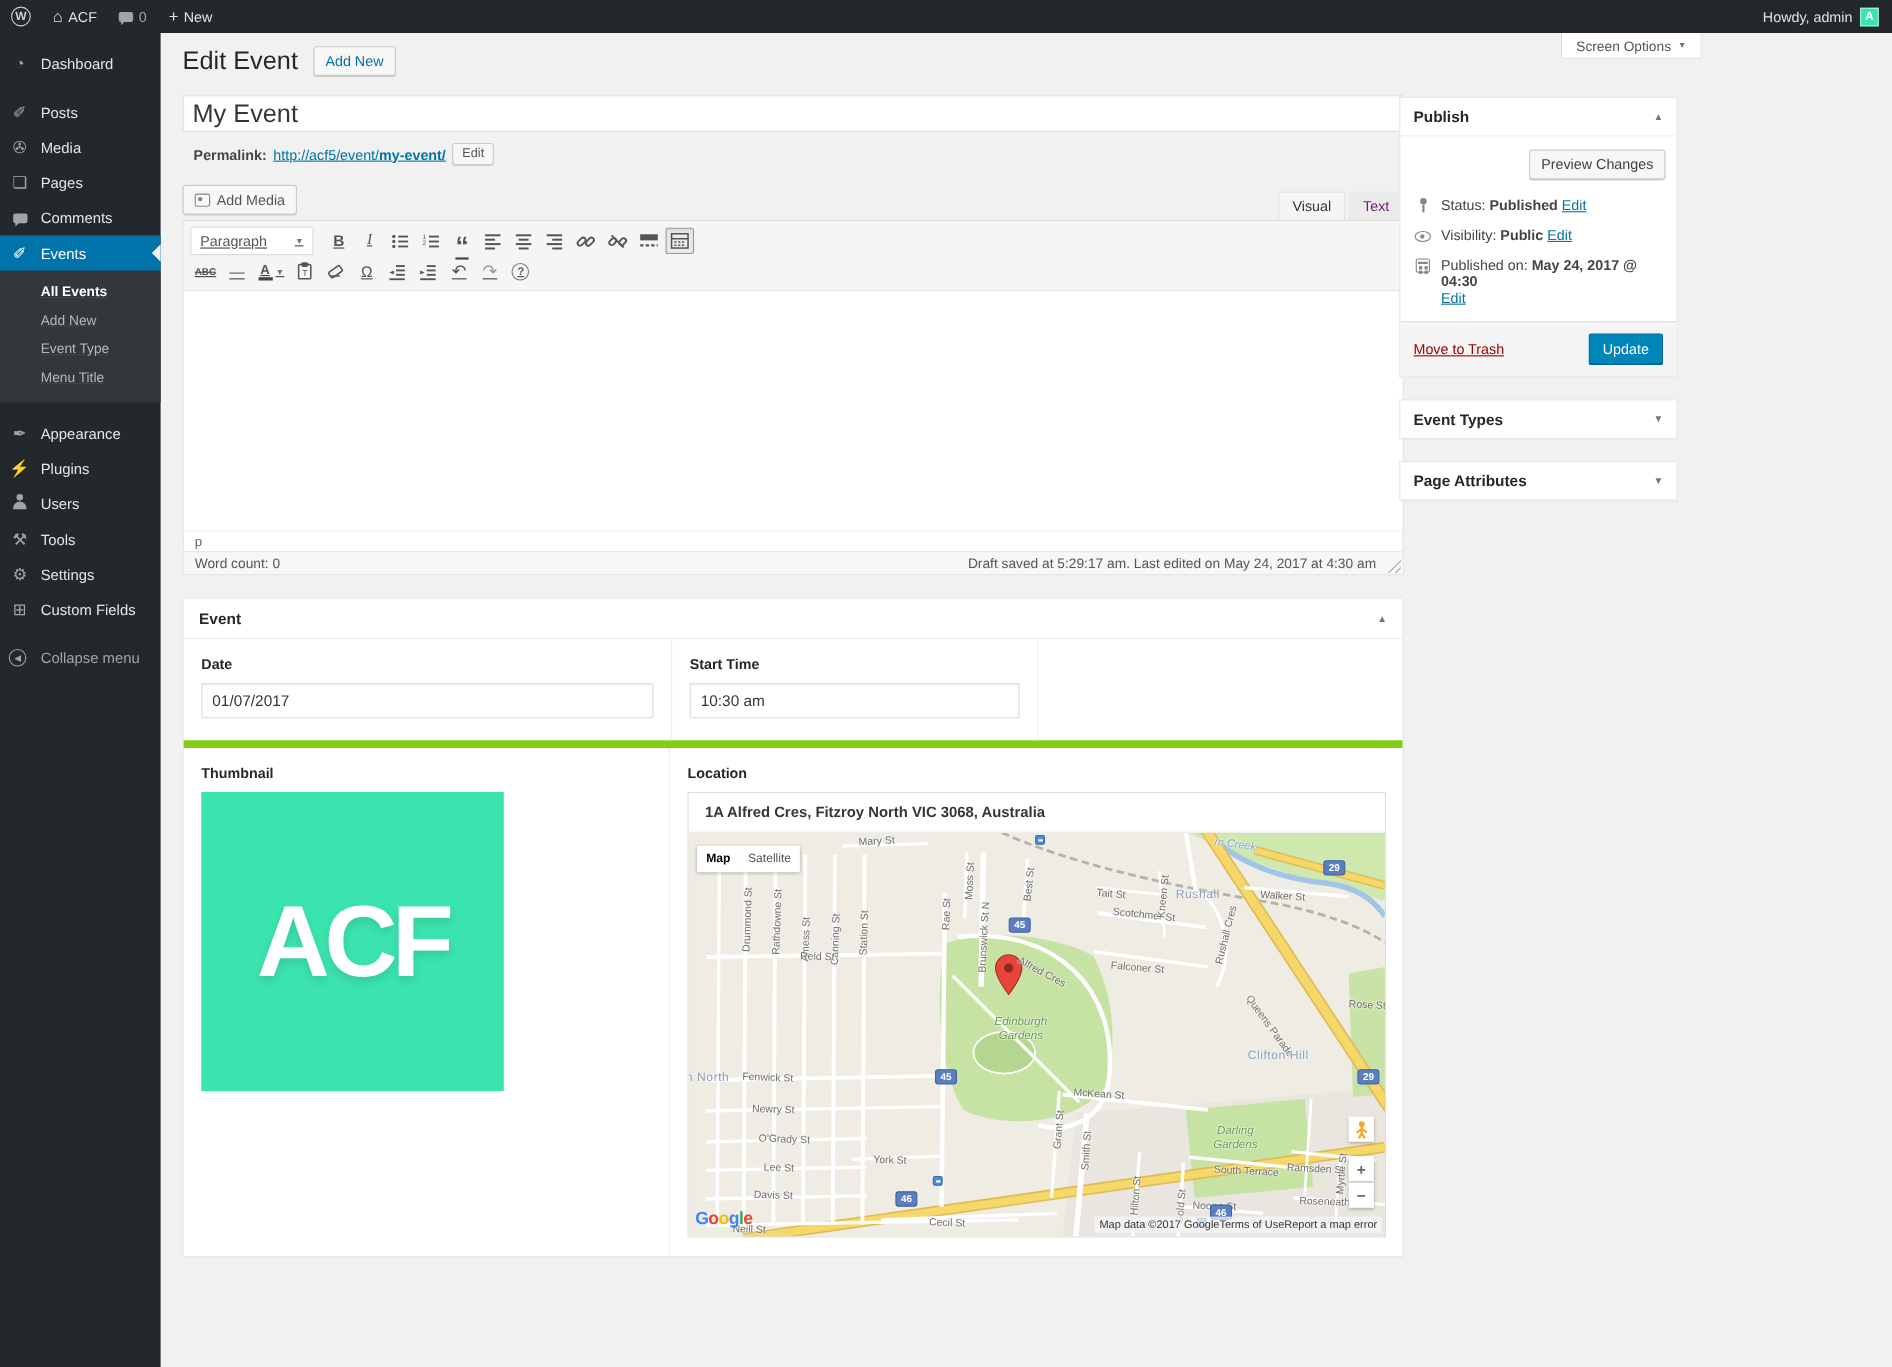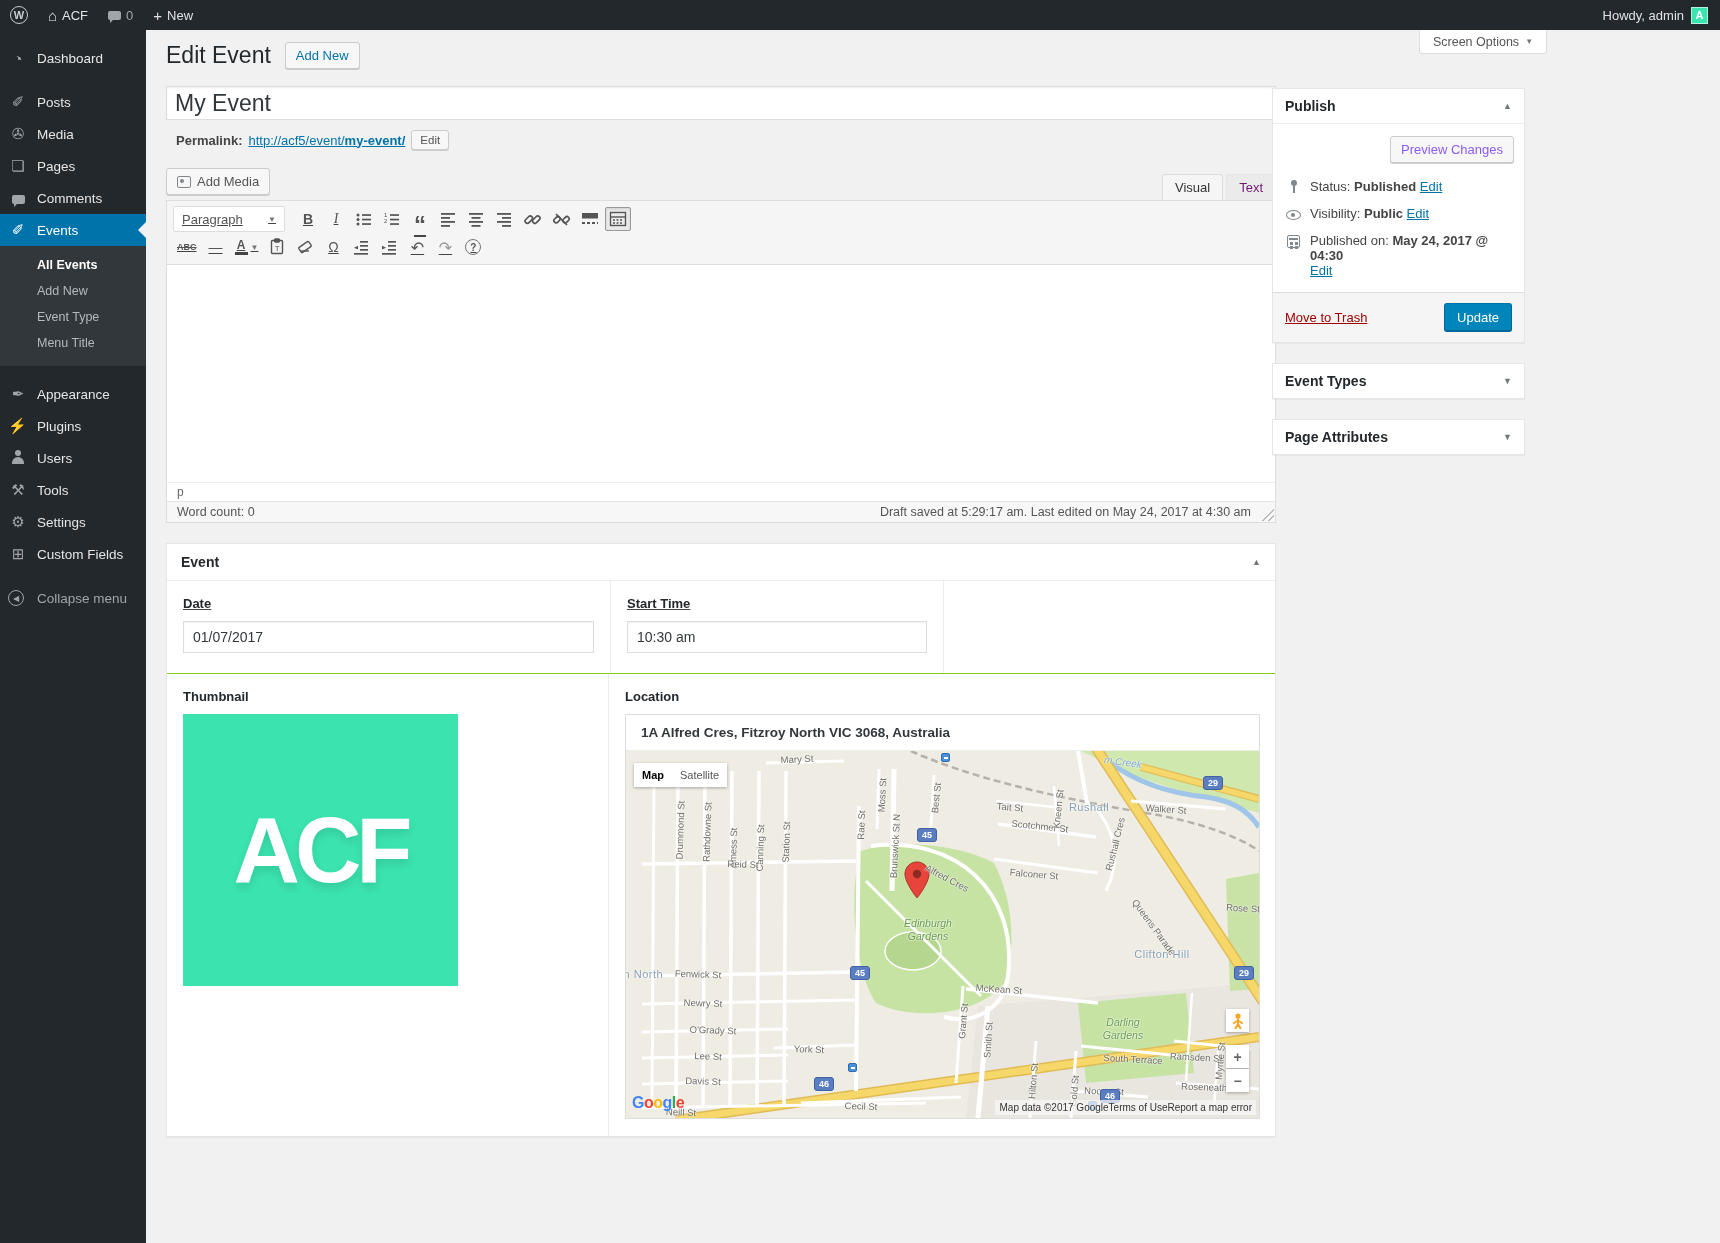--- a/index.html
+++ b/index.html
@@ -21,21 +21,21 @@
   #ab-howdy { display:flex; align-items:center; gap:7px; padding:0 12px; font-size:13px; color:#dfe3e6; cursor:pointer; }
   .avatar { width:17px; height:17px; background:#3be3ae; color:#fff; display:flex; align-items:center; justify-content:center; font-size:11px; font-weight:bold; border:1px solid rgba(255,255,255,.6); }
   
   #sidemenu { position:absolute; left:0; top:30px; width:146px; height:1213px; background:#23282d; z-index:40; }
   .menu-item { display:flex; align-items:center; gap:9px; height:32px; padding:0 8px; color:#e5e5e5; font-size:13.5px; cursor:pointer; position:relative; }
   .menu-item .micon { width:20px; text-align:center; color:#a0a5aa; font-size:15px; flex:0 0 20px; }
   .menu-item.active { background:#0073aa; color:#fff; }
   .menu-item.active .micon { color:#fff; }
   .menu-item.active::after { content:""; position:absolute; right:0; top:50%; margin-top:-8px; border:8px solid transparent; border-right-color:#f1f1f1; }
   .menu-sep { height:12px; }
-  #submenu { background:#32373c; padding:6px 0 10px; }
+  #submenu { background:#32373c; padding:6px 0 10px;text-decoration:underline; }
   .submenu-item { padding:6px 0 6px 37px; font-size:12.5px; color:#b4b9be; cursor:pointer; }
   .submenu-item.current { color:#fff; font-weight:bold; }
   .person-icn { position:relative; width:14px; height:14px; display:inline-block; }
   .person-icn::before { content:""; position:absolute; left:4px; top:0; width:6px; height:6px; border-radius:50%; background:#a0a5aa; }
   .person-icn::after { content:""; position:absolute; left:1px; top:7px; width:12px; height:7px; border-radius:6px 6px 0 0; background:#a0a5aa; }
   .collapse-circ { width:16px; height:16px; border:1.5px solid #a0a5aa; border-radius:50%; display:flex; align-items:center; justify-content:center; font-size:8px; color:#a0a5aa; }
   
   #screen-options { position:absolute; left:1419px; top:30px; width:128px; height:24px; background:#fff; border:1px solid #ddd; border-top:none; border-radius:0 0 3px 3px; display:flex; align-items:center; justify-content:center; gap:6px; font-size:12.5px; color:#555; cursor:pointer; }
   .tri-down { font-size:8px; color:#72777c; }
   
@@ -71,39 +71,39 @@
   #mce-statusbar { height:21px; background:#f7f7f7; border-top:1px solid #e5e5e5; display:flex; align-items:center; justify-content:space-between; padding:0 10px; font-size:12.5px; color:#555; position:relative; }
   #resize-grip { position:absolute; right:1px; bottom:1px; width:13px; height:13px; background:repeating-linear-gradient(-45deg, transparent 0 3px, #bbb 3px 4.5px); clip-path:polygon(100% 0, 100% 100%, 0 100%); }
   
   .postbox { background:#fff; border:1px solid #e5e5e5; box-shadow:0 1px 1px rgba(0,0,0,.04); margin-bottom:20px; }
   .postbox-header { display:flex; align-items:center; justify-content:space-between; padding:9px 12px; font-size:14px; font-weight:600; color:#23282d; border-bottom:1px solid #eee; cursor:pointer; }
   .postbox-header.noline { border-bottom:none; }
   .toggle { color:#72777c; font-size:9px; }
   #right-col { position:absolute; left:1272px; top:88px; width:253px; }
   #publish-body { padding:6px 0 0; }
   .preview-row { text-align:right; padding:6px 10px 10px; }
-  .button-secondary { background:#f7f7f7; border:1px solid #ccc; border-radius:3px; color:#8b5cf6; font-size:13px; padding:5px 10px; cursor:pointer; box-shadow:0 1px 0 #ccc; }
+  .button-secondary { background:#f7f7f7; border:1px solid #ccc; border-radius:3px; color:#404040; font-size:13px; padding:5px 10px; cursor:pointer; box-shadow:0 1px 0 #ccc; }
   .misc-row { display:flex; align-items:flex-start; gap:8px; padding:6px 12px; font-size:13px; color:#444; flex-wrap:wrap; }
   .misc-row a { color:#0073aa; text-decoration:underline; }
   .misc-icn { width:17px; flex:0 0 17px; display:flex; justify-content:center; margin-top:1px; }
   .icn-pin { position:relative; width:8px; height:14px; }
   .icn-pin::before { content:""; position:absolute; left:1px; top:0; width:6px; height:6px; border-radius:50%; background:#82878c; }
   .icn-pin::after { content:""; position:absolute; left:3px; top:6px; width:2px; height:7px; background:#82878c; }
   .icn-eye { width:15px; height:10px; border:1.5px solid #82878c; border-radius:50%; position:relative; margin-top:3px; }
   .icn-eye::after { content:""; position:absolute; left:4px; top:2px; width:4px; height:4px; border-radius:50%; background:#82878c; }
   .icn-cal { width:13px; height:13px; border:1.5px solid #82878c; border-radius:2px; position:relative; margin-top:1px; }
   .icn-cal::before { content:""; position:absolute; left:1px; top:2px; right:1px; height:2px; background:#82878c; }
   .icn-cal::after { content:""; position:absolute; left:2px; top:6px; width:3px; height:3px; background:#82878c; box-shadow:5px 0 0 #82878c, 0 4px 0 #82878c, 5px 4px 0 #82878c; }
   #publish-footer { margin-top:8px; background:#f5f5f5; border-top:1px solid #ddd; padding:10px 12px; display:flex; align-items:center; justify-content:space-between; }
   #trash-link { color:#a00000; text-decoration:underline; font-size:13px; cursor:pointer; }
   .button-primary { background:#0085ba; border:1px solid; border-color:#0073aa #006799 #006799; box-shadow:inset 0 -1px 0 #006799; color:#fff; border-radius:3px; font-size:13px; padding:6px 12px; cursor:pointer; }
   
   #event-box { position:absolute; left:166px; top:543px; width:1110px; background:#fff; border:1px solid #e5e5e5; box-shadow:0 1px 1px rgba(0,0,0,.04); }
   #event-box .postbox-header { padding:10px 14px; }
-  .acf-row1 { display:flex; border-bottom:1px solid #84cc16;text-decoration:underline; }
+  .acf-row1 { display:flex; border-bottom:7px solid #84cc16; }
   .acf-cell { padding:15px 16px 20px; }
   .acf-cell.c1 { width:444px; border-right:1px solid #ededed; }
   .acf-cell.c2 { width:333px; border-right:1px solid #ededed; }
   .acf-cell.c3 { width:333px; }
   .acf-label { font-weight:bold; font-size:13px; color:#23282d; margin-bottom:10px; }
   .acf-input { width:100%; height:32px; border:1px solid #ddd; box-shadow:inset 0 1px 2px rgba(0,0,0,.06); padding:4px 9px; font-size:14px; color:#32373c; font-family:"Liberation Sans", sans-serif; background:#fff; outline:none; }
   .acf-row2 { display:flex; }
   .thumb-cell { width:444px; border-right:1px solid #ededed; padding:15px 16px 20px; }
   .loc-cell { width:666px; padding:15px 16px 17px; }
   #acf-thumb { margin-top:4px; width:275px; height:272px; background:#3be3ae; display:flex; align-items:center; justify-content:center; }

